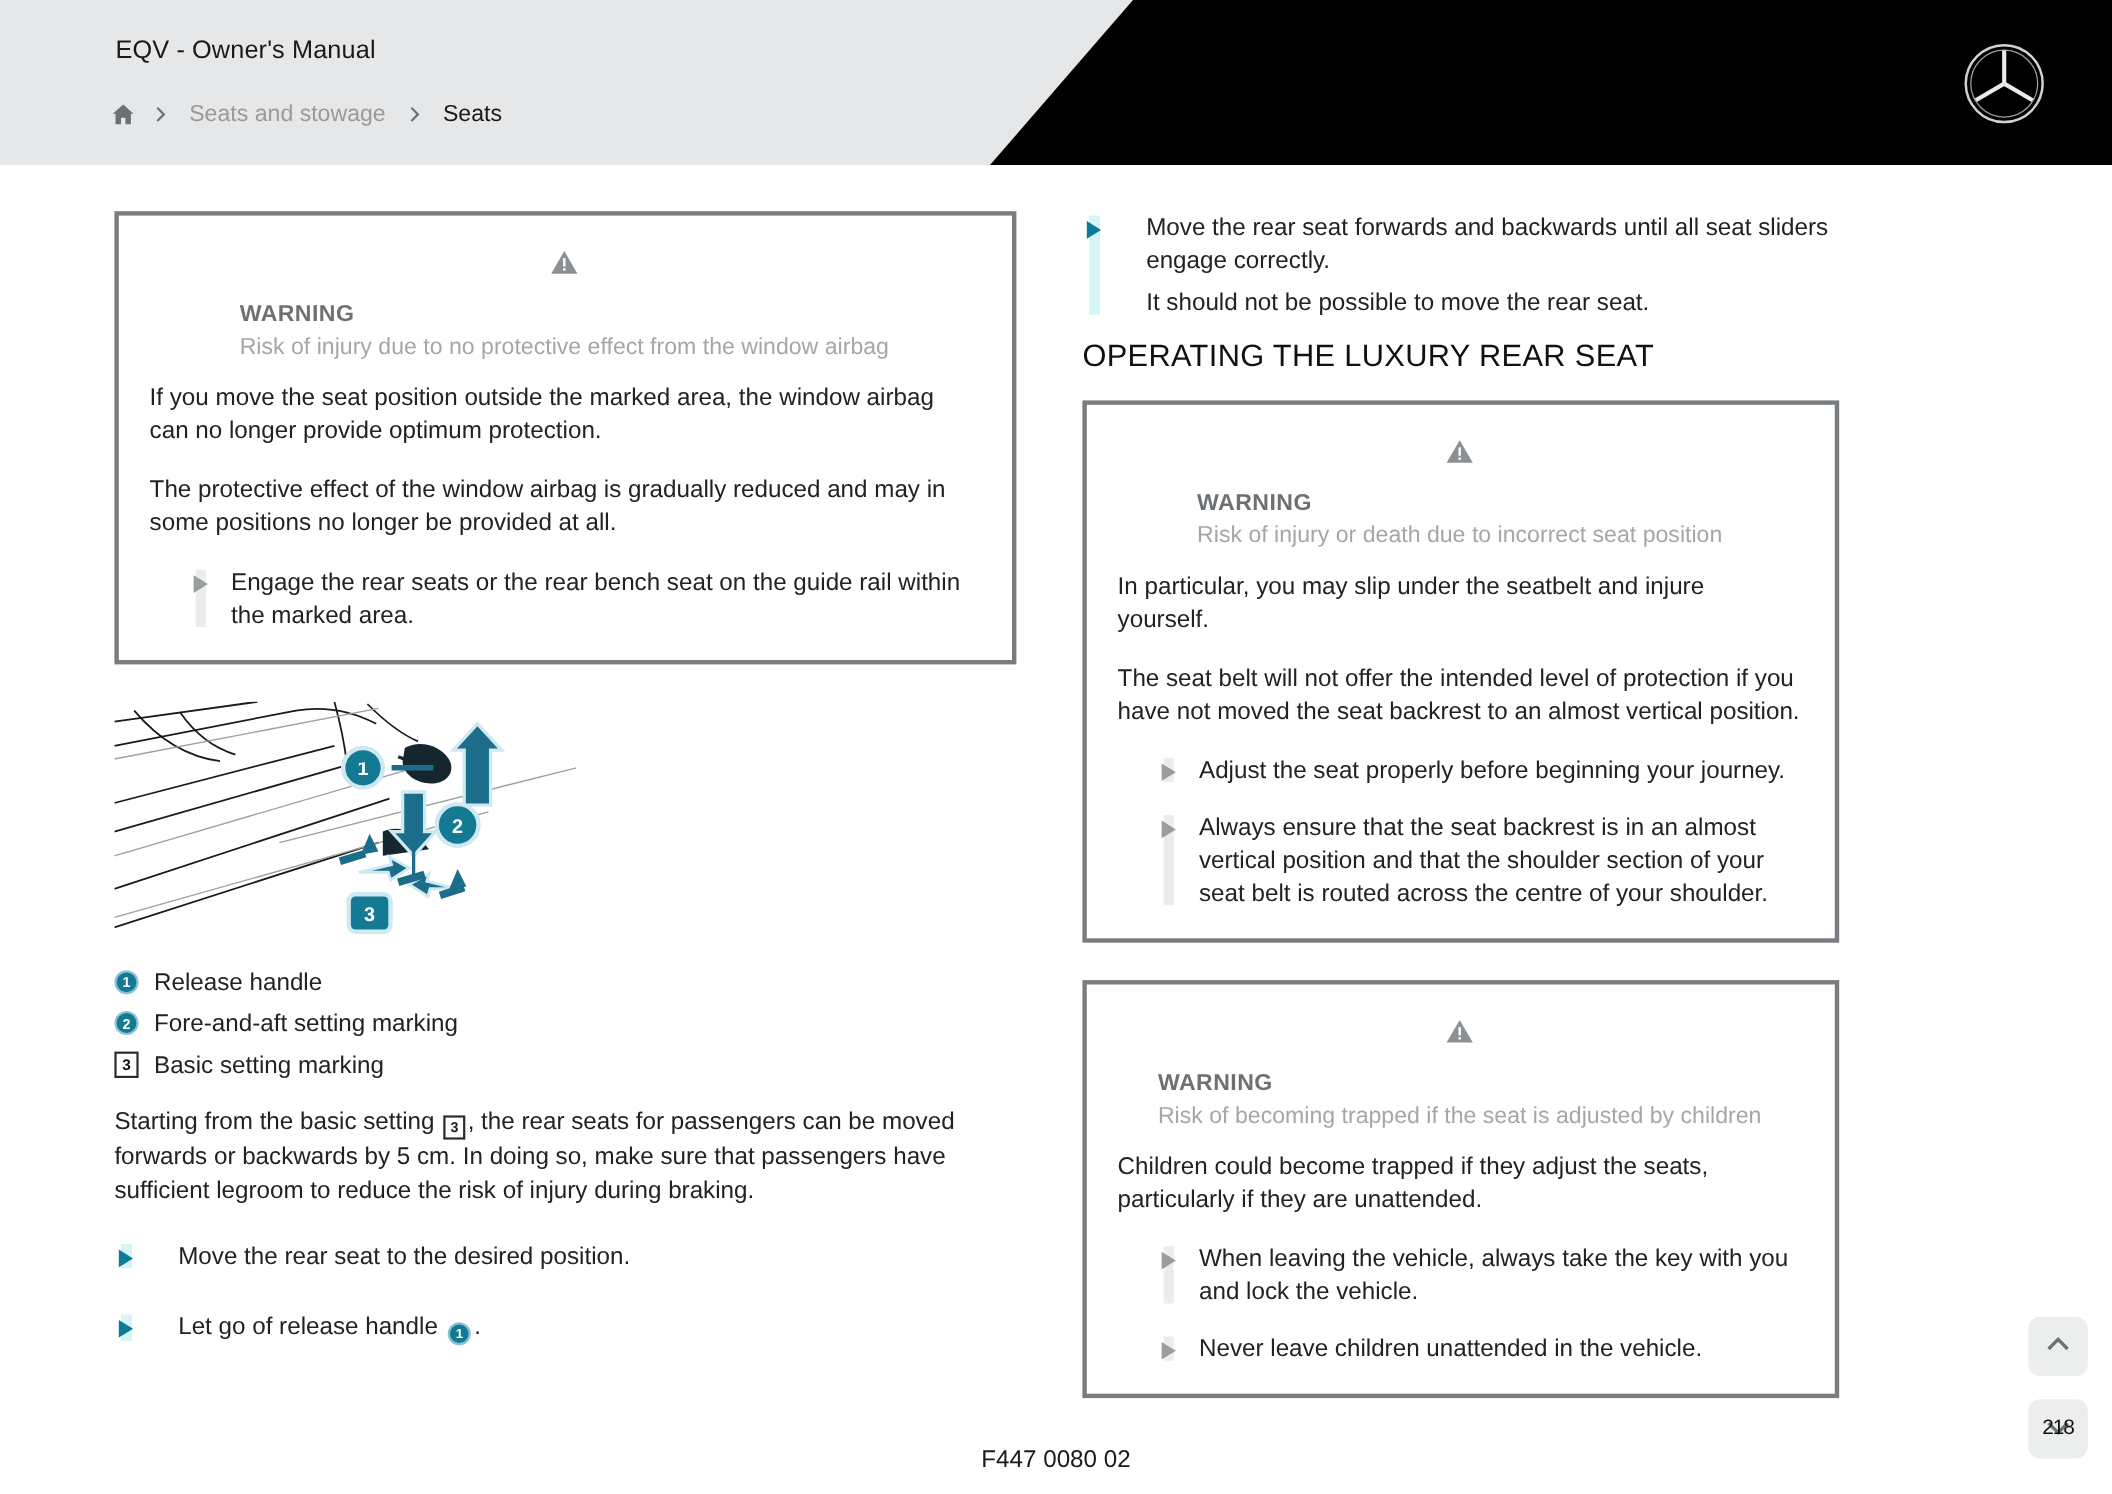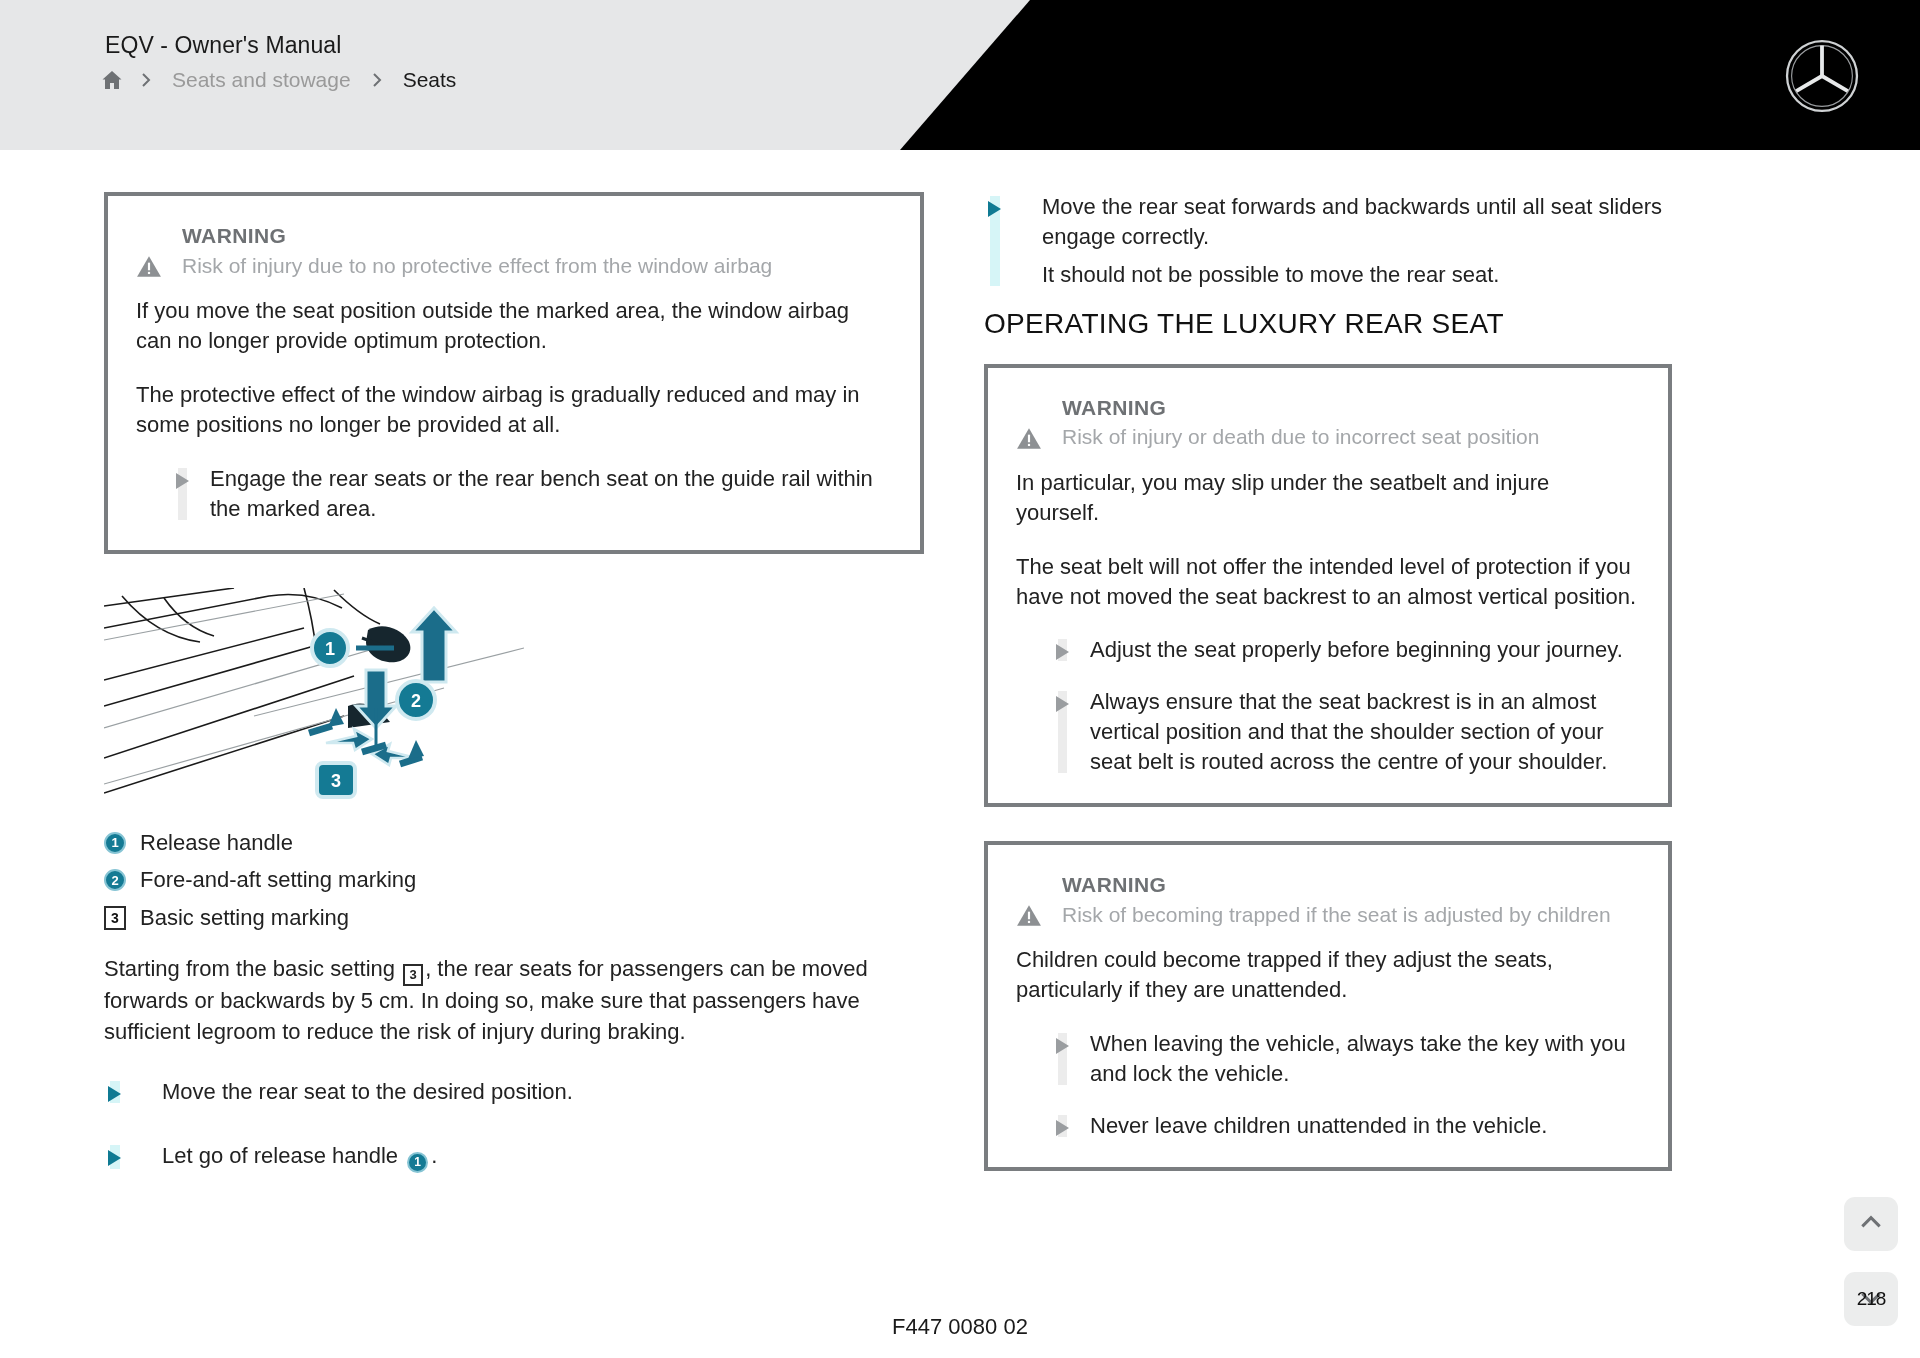--- a/index.html
+++ b/index.html
@@ -26,21 +26,21 @@
   }
   .header-title {
     position: absolute;
     left: 105px; top: 32px;
     font-size: 23px;
     color: #1a1a1a;
     letter-spacing: .1px;
   }
   .breadcrumb {
     position: absolute;
-    left: 100px; top: 68px;
+    left: 100px; top: 92px;
     display: flex; align-items: center;
     gap: 14px;
   }
   .bc-home { width: 24px; height: 24px; display:block; }
   .bc-sep { display: block; width: 16px; height: 16px; }
   .bc-link {
     font-size: 21px;
     color: #9a9a9a;
     padding: 0 4px;
   }
@@ -67,23 +67,24 @@
 
   
   .warnbox {
     border: 4px solid #7a7d80;
     background: #fff;
     padding: 26px 30px 26px 28px;
     margin-bottom: 34px;
   }
   .warn-head {
     display: flex;
-    align-items: flex-end;
+    align-items: center;
     gap: 20px;
     margin-bottom: 16px;
+    flex-direction: column;
   }
   .warn-tri { flex: 0 0 auto; width: 26px; height: 26px; margin-top: 4px; }
   .warn-head-txt { flex: 1 1 auto; }
   .warn-title {
     font-size: 21px;
     font-weight: bold;
     color: #6e7174;
     letter-spacing: .4px;
     line-height: 1.32;
   }

